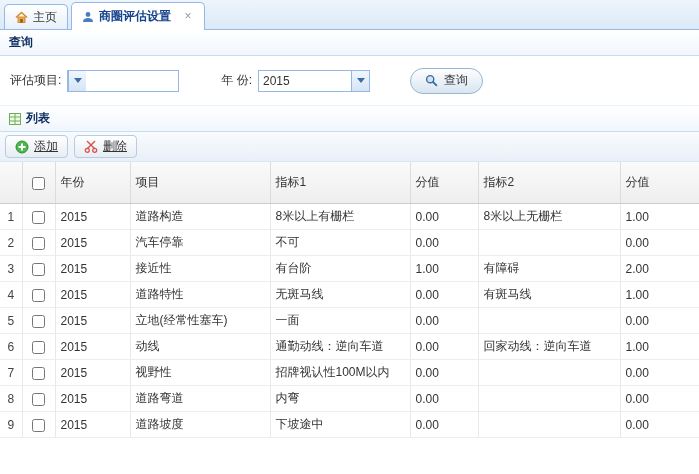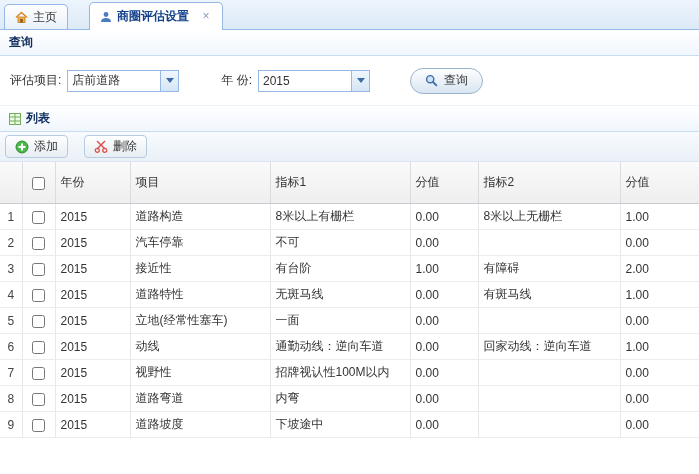--- a/index.html
+++ b/index.html
@@ -1,21 +1,21 @@
 <!DOCTYPE html>
 <html><head>
 <meta charset="utf-8">
 <style>
   * { box-sizing: border-box; }
   html,body { margin:0; padding:0; width:699px; height:474px; overflow:hidden;
     font-family:"Liberation Sans","DejaVu Sans",sans-serif; font-size:12px; color:#333; background:#fff; }
 
   
   .tabbar { height:30px; background:linear-gradient(#EDF4FC,#DCEAF7); border-bottom:1px solid #95B8E7;
-    display:flex; align-items:flex-end; padding-left:4px; gap:21px; }
+    display:flex; align-items:flex-end; padding-left:4px; gap:3px; }
   .tab { height:25px; display:flex; align-items:center; gap:5px; padding:0 10px;
     border:1px solid #95B8E7; border-bottom:none; border-radius:5px 5px 0 0;
     background:linear-gradient(#FFFFFF,#E7F0FA); cursor:pointer; position:relative; }
   .tab.active { background:#fff; height:28px; margin-bottom:-1px; color:#15428B; font-weight:bold; }
   .tab .close { margin-left:6px; color:#8A9CB2; font-weight:normal; font-size:12px; width:12px; height:12px;
     line-height:11px; text-align:center; border-radius:2px; }
   .icon { display:inline-flex; align-items:center; justify-content:center; }
 
   
   .panel-header { height:26px; display:flex; align-items:center; gap:5px; padding-left:9px;
@@ -31,22 +31,22 @@
   .combo .arrow-btn { width:18px; background:linear-gradient(#F0F6FD,#D5E5F5); border-left:1px solid #95B8E7;
     display:flex; align-items:center; justify-content:center; cursor:pointer; }
   .tri-down { width:0; height:0; border-left:4px solid transparent; border-right:4px solid transparent;
     border-top:5px solid #3B6EA5; }
   .year-label { margin-left:42px; }
   .search-btn { margin-left:40px; height:26px; display:flex; align-items:center; gap:6px; padding:0 14px;
     border:1px solid #9AB4CE; border-radius:14px; background:linear-gradient(#FEFEFF,#D8E5F1);
     cursor:pointer; color:#333; }
 
   
-  .toolbar { height:30px; display:flex; align-items:center; gap:16px; padding-left:5px;
-    background:linear-gradient(#F8FBFE,#E9F0F7); border-bottom:1px solid #DCE6F0; }
+  .toolbar { height:30px; display:flex; align-items:center; gap:6px; padding-left:5px;
+    background:linear-gradient(#F8FBFE,#E9F0F7); border-bottom:1px solid #DCE6F0;text-decoration:underline; }
   .tbtn { height:23px; display:flex; align-items:center; gap:5px; padding:0 9px;
     border:1px solid #B7CCE1; border-radius:4px; background:linear-gradient(#FFFFFF,#E7EDF3);
     cursor:pointer; color:#333; }
 
   
   table { border-collapse:collapse; table-layout:fixed; width:699px; }
   th { height:26px; background:linear-gradient(#FAFAFA,#EEEEEE); border-right:1px solid #D9DDE1;
     border-bottom:1px solid #C9CDD1; font-weight:normal; text-align:left; padding:12px 5px; color:#333; }
   td { height:26px; border-right:1px solid #E5E9ED; border-bottom:1px solid #ECECEC;
     padding:0 5px; overflow:hidden; white-space:nowrap; background:#fff; }
@@ -80,21 +80,20 @@
   </div>
 </div>
 
 <div class="panel-header">
   <span>查询</span>
 </div>
 
 <div class="form-row">
   <span class="form-label">评估项目:</span>
   <div class="combo">
-    <input value="店前道路" style="">
     <span class="arrow-btn">
       <span class="tri-down"></span>
     </span>
   </div>
 
   <span class="form-label year-label">年 份:</span>
   <div class="combo">
     <input value="2015" style="">
     <span class="arrow-btn">
       <span class="tri-down"></span>

